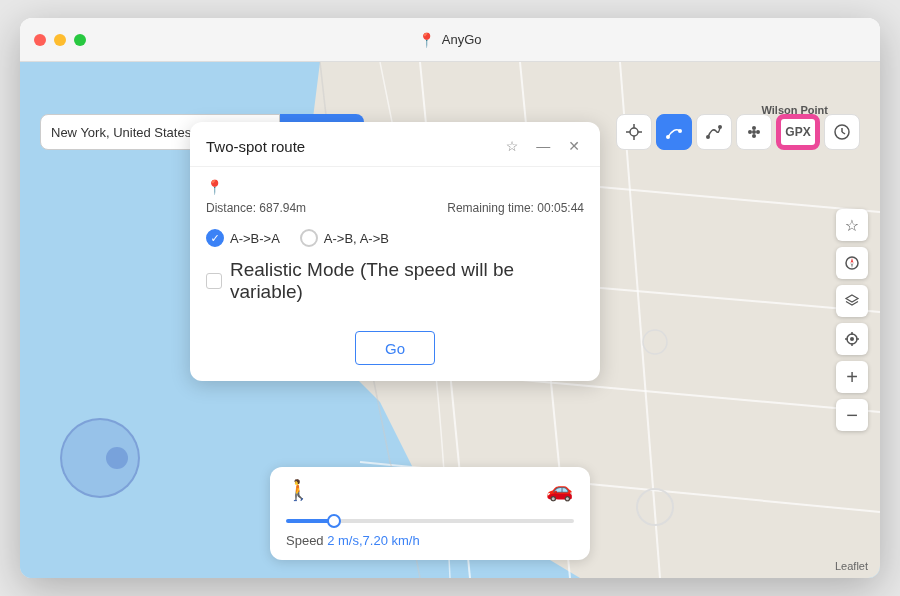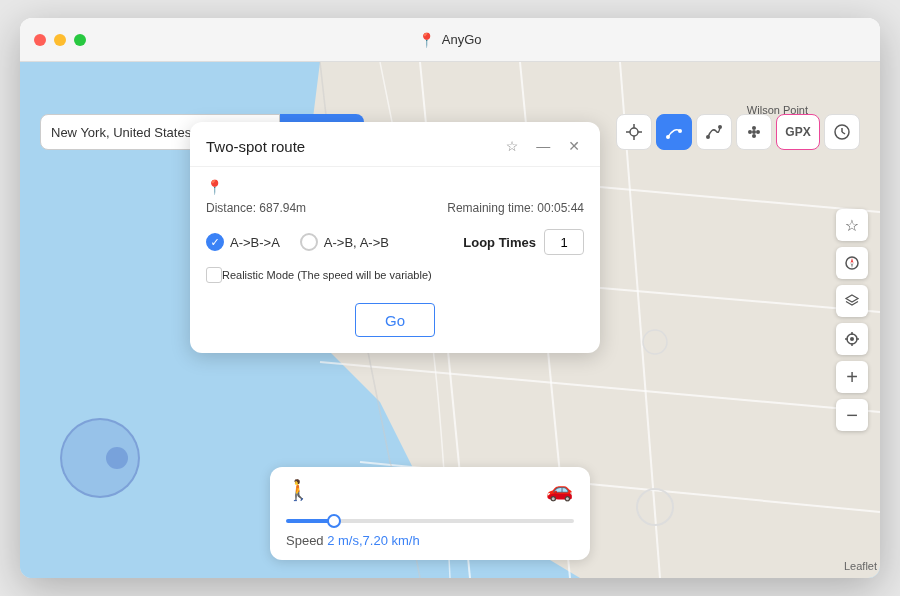--- a/index.html
+++ b/index.html
@@ -134,21 +134,21 @@
     }
     .tool-btn.active {
       background: #3b82f6;
       border-color: #3b82f6;
       color: #fff;
     }
     .tool-btn-gpx {
       width: 44px;
       height: 36px;
       background: #fff;
-      border: 1px solid #ec4899;
+      border: 5px solid #ec4899;
       border-radius: 8px;
       display: flex;
       align-items: center;
       justify-content: center;
       cursor: pointer;
       font-size: 12px;
       font-weight: 600;
       color: #555;
     }
     
@@ -210,33 +210,34 @@
       align-items: center;
       justify-content: center;
       cursor: pointer;
       font-size: 16px;
       color: #555;
     }
     
     .leaflet-label {
       position: absolute;
       bottom: 6px;
-      right: 3px;
+      right: 12px;
       font-size: 11px;
       color: #666;
       z-index: 5;
     }
     
     .wilson-label {
       position: absolute;
       top: 42px;
-      right: 72px;
+      right: 52px;
       font-size: 11px;
       color: #555;
       z-index: 5;
+      font-weight: bold;
     }
     
     .route-modal {
       position: absolute;
       top: 60px;
       left: 170px;
       width: 410px;
       background: #fff;
       border-radius: 12px;
       box-shadow: 0 4px 20px rgba(0,0,0,0.18);
@@ -333,23 +334,24 @@
       height: 26px;
       border: 1px solid #ccc;
       border-radius: 4px;
       text-align: center;
       font-size: 13px;
       outline: none;
     }
     .realistic-mode {
       display: flex;
       align-items: center;
-      font-size: 11px;
+      gap: 8px;
+      font-size: 19px;
       color: #333;
-      margin-bottom: 20px;
+      margin-bottom: 28px;
       cursor: pointer;
     }
     .checkbox-empty {
       width: 16px;
       height: 16px;
       border: 1.5px solid #ccc;
       border-radius: 3px;
       background: #fff;
       flex-shrink: 0;
     }
@@ -534,24 +536,20 @@
           <label class="radio-opt">
             <div class="radio-circle">
               <span class="check">✓</span>
             </div>
             <span>A-&gt;B-&gt;A</span>
           </label>
           <label class="radio-opt">
             <div class="radio-empty"></div>
             <span>A-&gt;B, A-&gt;B</span>
           </label>
-          <div class="loop-times">
-            <span>Loop Times</span>
-            <input type="text" class="loop-input" value="1" style="">
-          </div>
         </div>
         <label class="realistic-mode">
           <div class="checkbox-empty"></div>
           <span>Realistic Mode (The speed will be variable)</span>
         </label>
         <button class="go-btn">Go</button>
       </div>
     </div>
 
     <div class="speed-panel">

